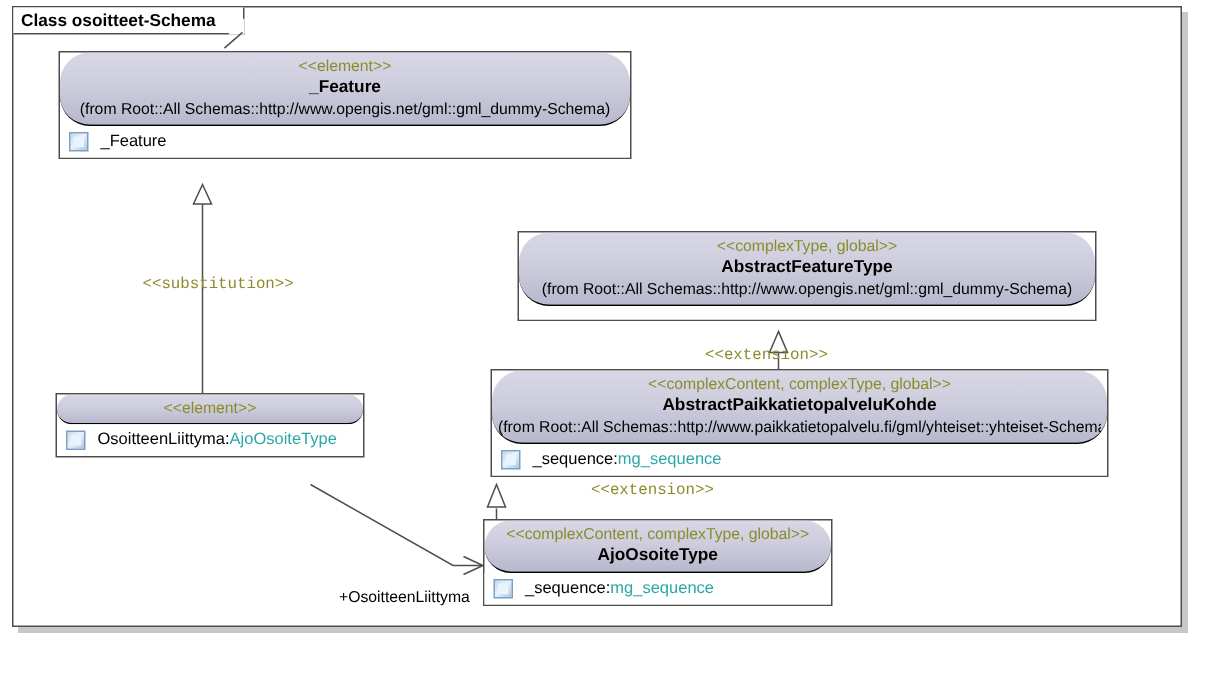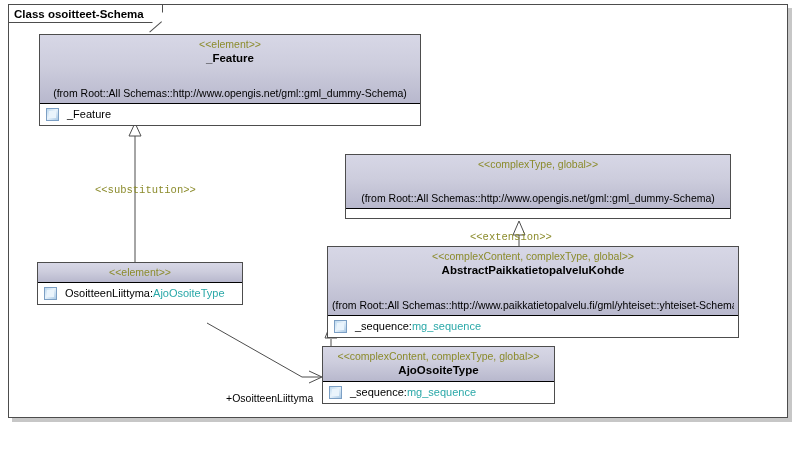--- a/index.html
+++ b/index.html
@@ -70,20 +70,21 @@
     border: 1px solid #4d4d4d;
     background: #ffffff;
     box-sizing: border-box;
   }
   .uml-header {
     background: linear-gradient(to bottom, #d7d7e6 0%, #cdcddd 45%, #b8b8cd 100%);
     border-bottom: 1px solid #000000;
     padding: 3px 4px 3px 4px;
     text-align: center;
     box-sizing: border-box;
+    border-radius: 20px;
   }
   .stereotype {
     font-size: 10.5px;
     color: #8b8b2b;
     line-height: 13px;
     white-space: nowrap;
     overflow: hidden;
   }
   .cls-name {
     font-size: 11.5px;
@@ -93,21 +94,20 @@
     white-space: nowrap;
     overflow: hidden;
   }
   .cls-name.italic { }
   .cls-from {
     font-size: 10.5px;
     color: #000000;
     line-height: 14px;
     white-space: nowrap;
     overflow: hidden;
-    margin-top: 20px;
   }
   .uml-compartment {
     padding: 3px 4px 4px 6px;
     box-sizing: border-box;
     background: #ffffff;
   }
   .uml-compartment.empty { padding: 0; height: 9px; }
   .feature-row {
     display: flex;
     align-items: center;
@@ -208,20 +208,21 @@
       <div class="feature-row">
         <span class="attr-icon"></span>
         <span class="attr-name">_Feature</span>
       </div>
     </div>
   </div>
 
   <div class="uml-class" style="left:336px; top:149px; width:386px;">
     <div class="uml-header">
       <div class="stereotype">&lt;&lt;complexType, global&gt;&gt;</div>
+      <div class="cls-name">AbstractFeatureType</div>
       <div class="cls-from">(from Root::All Schemas::http://www.opengis.net/gml::gml_dummy-Schema)</div>
     </div>
     <div class="uml-compartment empty"></div>
   </div>
 
   <div class="uml-class" style="left:318px; top:241px; width:412px;">
     <div class="uml-header">
       <div class="stereotype">&lt;&lt;complexContent, complexType, global&gt;&gt;</div>
       <div class="cls-name italic">AbstractPaikkatietopalveluKohde</div>
       <div class="cls-from">(from Root::All Schemas::http://www.paikkatietopalvelu.fi/gml/yhteiset::yhteiset-Schema)</div>

